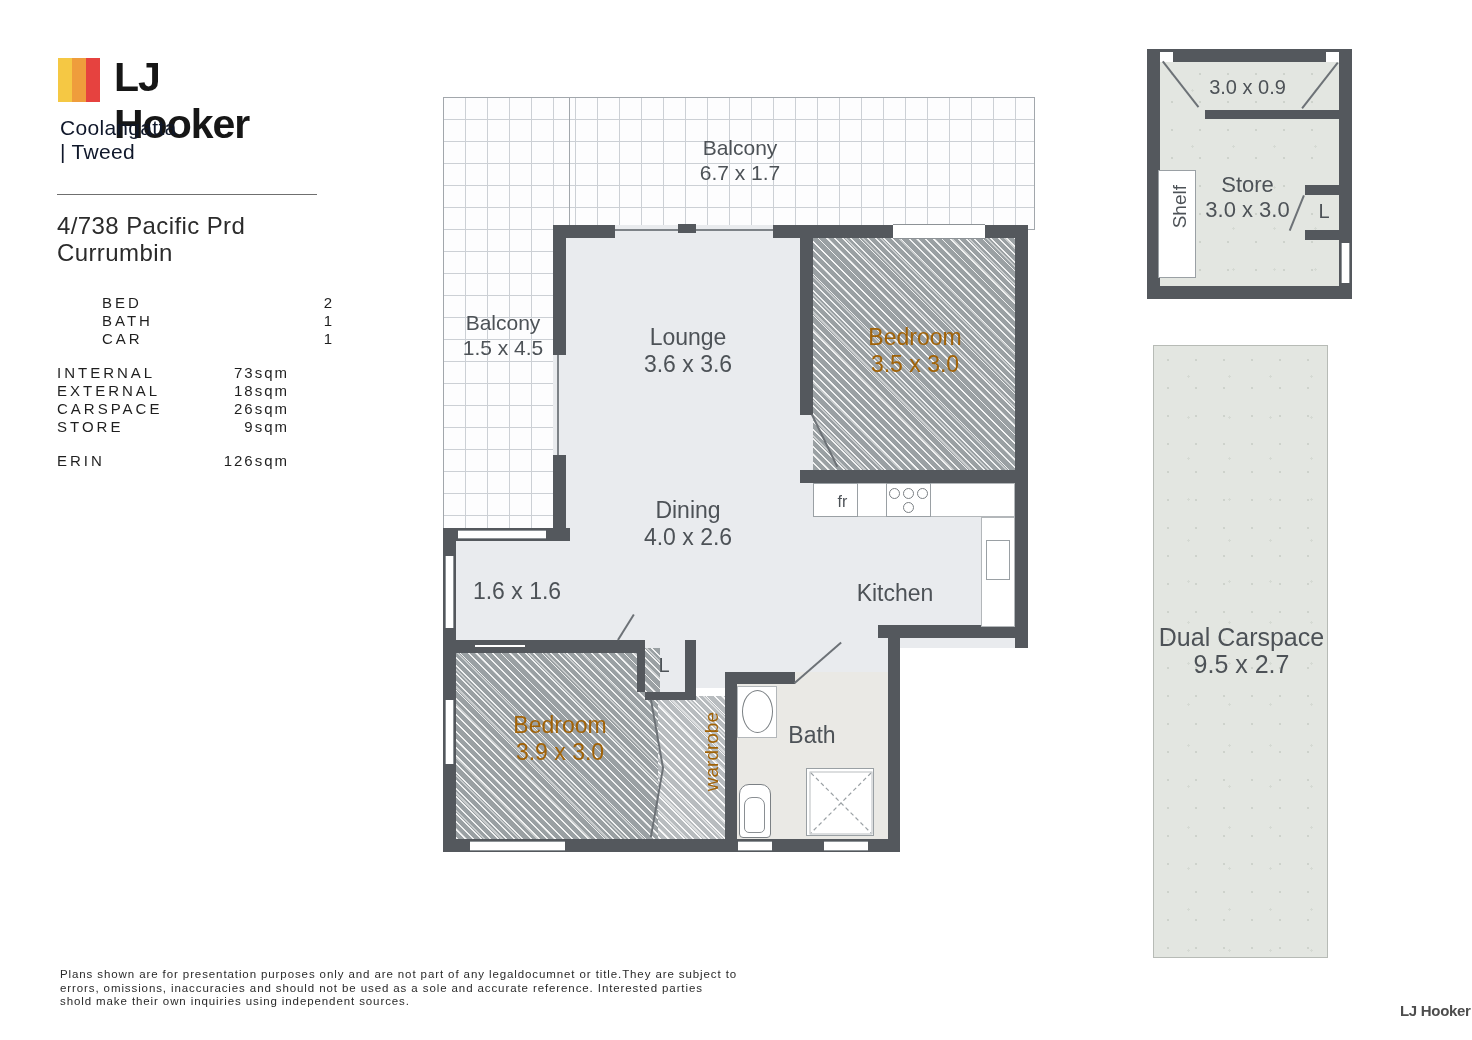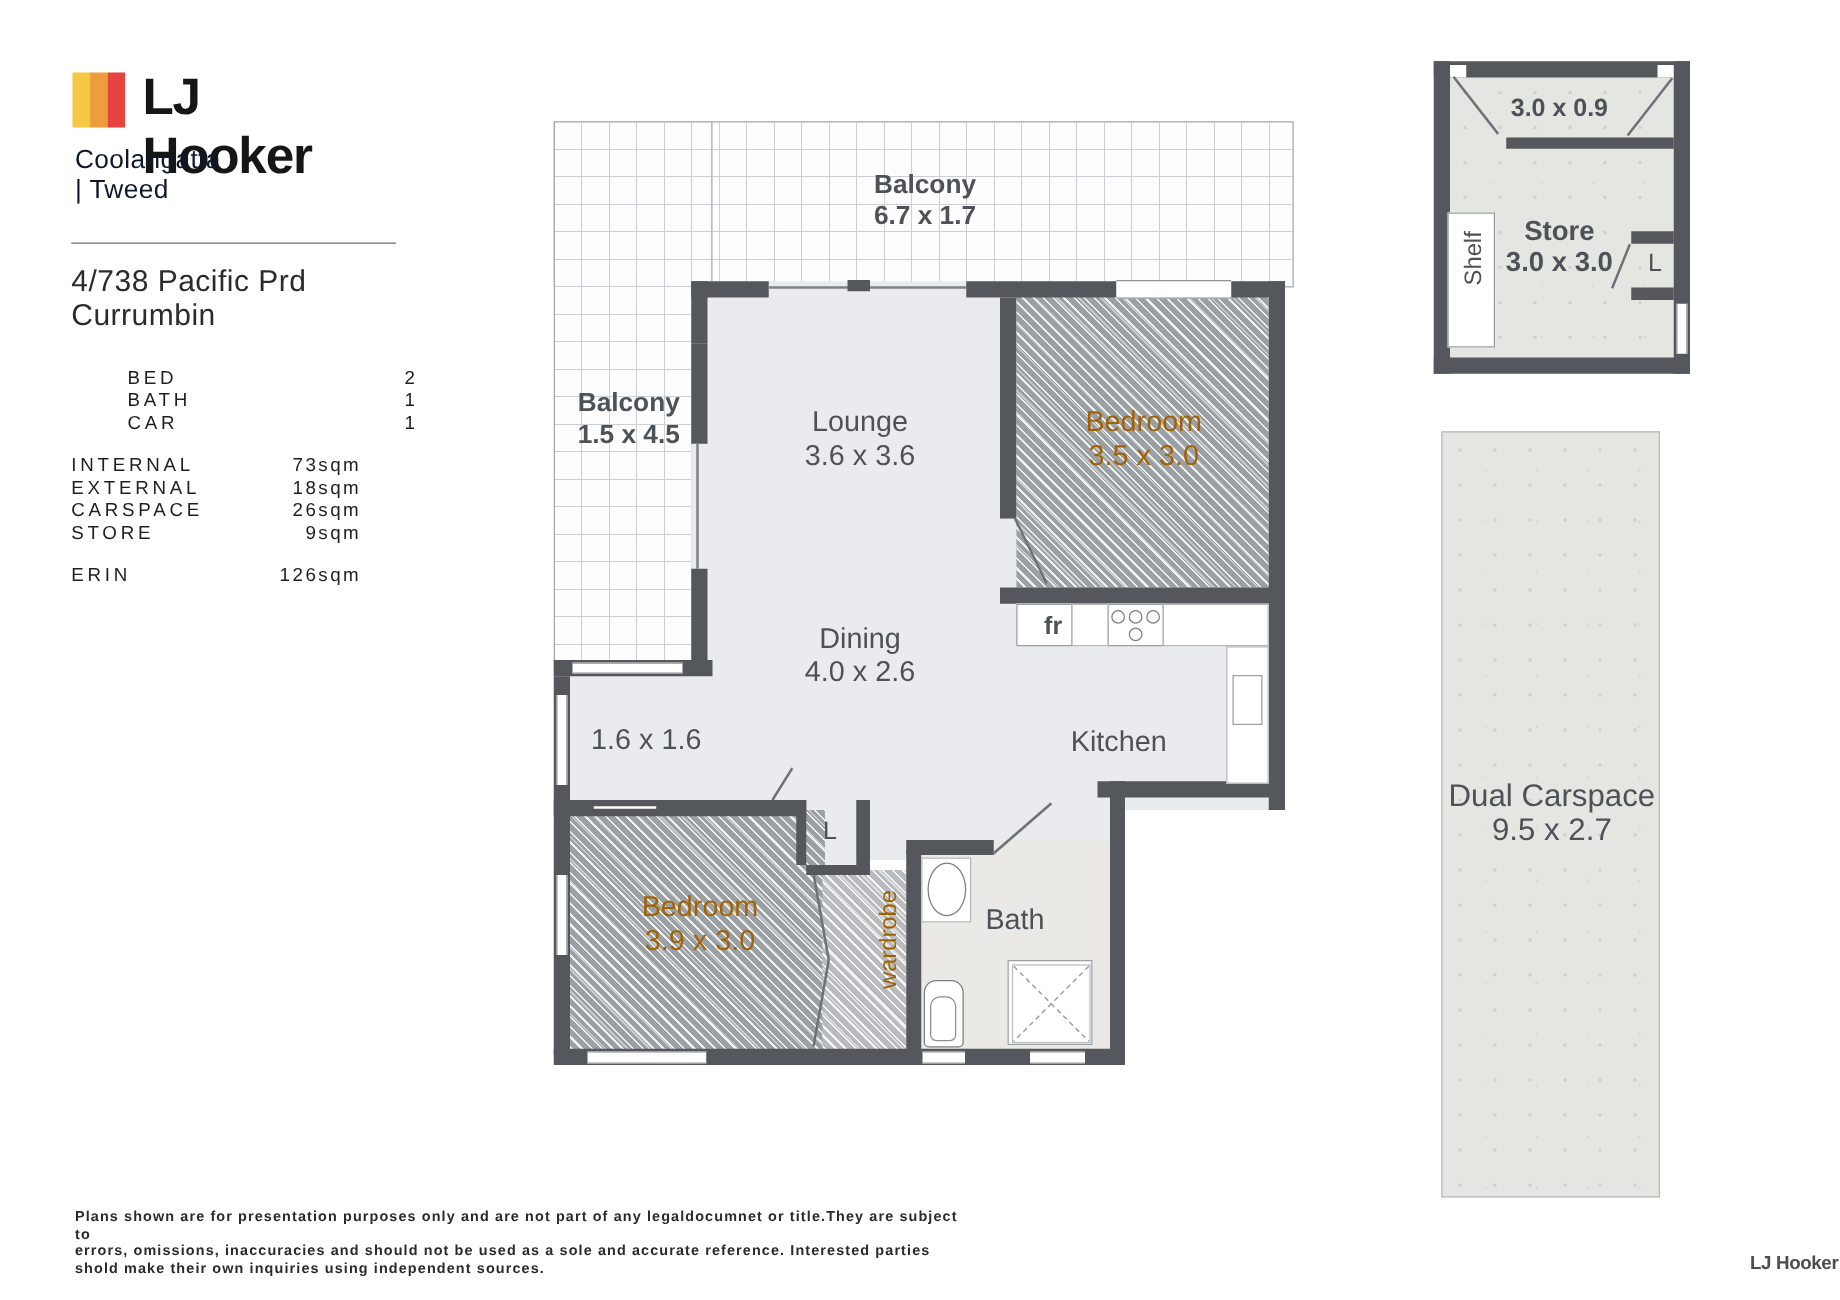--- a/index.html
+++ b/index.html
@@ -11,21 +11,21 @@
   
   .logo-bar { position:absolute; top:0; width:14px; height:44px; }
   .logo-text { font-size:41px; font-weight:700; color:#161616; letter-spacing:-1px; }
   .office { font-size:21px; color:#0f172a; letter-spacing:.3px; }
   .agent { font-size:13px; font-weight:700; color:#303030; letter-spacing:2.4px; line-height:22px; }
   .divider { height:1px; background:#6f6f6f; }
   .address { font-size:24px; color:#2b2b2b; line-height:27px; letter-spacing:.4px; }
   .statrow { display:flex; justify-content:space-between; width:232px;
              font-size:15px; color:#1f1f1f; letter-spacing:3px; line-height:18px; }
   .statrow .val { letter-spacing:2px; }
-  .disclaimer { font-size:11.5px; font-weight:700; color:#2a2a2a; letter-spacing:.9px; line-height:13.5px; }
+  .disclaimer { font-size:11.5px; font-weight:400; color:#2a2a2a; letter-spacing:.9px; line-height:13.5px; }
   .footer-logo { font-size:15px; font-weight:700; color:#4d4d4d; letter-spacing:-.3px; }
 
   
   .tile { background-color:#fdfdfe;
     background-image:
       repeating-linear-gradient(to right, transparent 0 21px, #ccd0d5 21px 22px),
       repeating-linear-gradient(to bottom, transparent 0 21px, #ccd0d5 21px 22px);
     border:1px solid #a2a7ac; }
   .flr  { background:#e9ebee; }
   .flrb { background:#eae9e5; }
@@ -41,21 +41,21 @@
     background-image:
       radial-gradient(rgba(150,160,150,.28) 1.3px, transparent 1.4px),
       radial-gradient(rgba(150,160,150,.18) 1.1px, transparent 1.2px);
     background-size:28px 28px, 41px 41px; background-position:0 0, 14px 10px; }
   .w   { background:#54585d; }
   .win { background:#ffffff; border-top:1px solid #8d9296; border-bottom:1px solid #8d9296; }
   .winv{ background:#ffffff; border-left:1px solid #8d9296; border-right:1px solid #8d9296; }
   .slide { background:#7d8287; }
   .door { width:2px; background:#6d7277; transform-origin:top left; }
   .lbl { color:#4d5257; font-size:23px; line-height:27px; text-align:center; white-space:nowrap; }
-  .lbl.small { font-size:21px; line-height:25px;font-weight:bold; }
+  .lbl.small { font-size:21px; line-height:25px; }
   .lbl.white { color:#a16207; }
   .fixture { background:#ffffff; border:1px solid #9aa0a4; }
   .vtext { writing-mode:vertical-rl; transform:rotate(180deg); white-space:nowrap; }
 </style>
 </head>
 <body>
 
 <div class="abs" style="left:58px;top:56px;">
   <div class="abs" style="left:0;top:2px;width:42px;height:44px;">
     <div class="logo-bar" style="left: 0px; background: rgb(245, 200, 68);"></div>
@@ -211,21 +211,21 @@
   <div class="abs lbl" style="left:588px;top:497px;width:200px;">
     <div>Dining</div>
     <div>4.0 x 2.6</div>
   </div>
   <div class="abs lbl" style="left:427px;top:578px;width:180px;">
     <div>1.6 x 1.6</div>
   </div>
   <div class="abs lbl" style="left:805px;top:580px;width:180px;">
     <div>Kitchen</div>
   </div>
-  <div class="abs lbl" style="left:813px;top:488px;width:59px;font-size:20px;font-weight:bold;">
+  <div class="abs lbl" style="left:813px;top:488px;width:59px;font-size:16px;">
     <div>fr</div>
   </div>
   <div class="abs lbl" style="left:642px;top:652px;width:44px;font-size:20px;">
     <div>L</div>
   </div>
   <div class="abs lbl white" style="left:460px;top:712px;width:200px;">
     <div>Bedroom</div>
     <div>3.9 x 3.0</div>
   </div>
   <div class="abs lbl white vtext" style="left:698px;top:712px;font-size:19px;">

